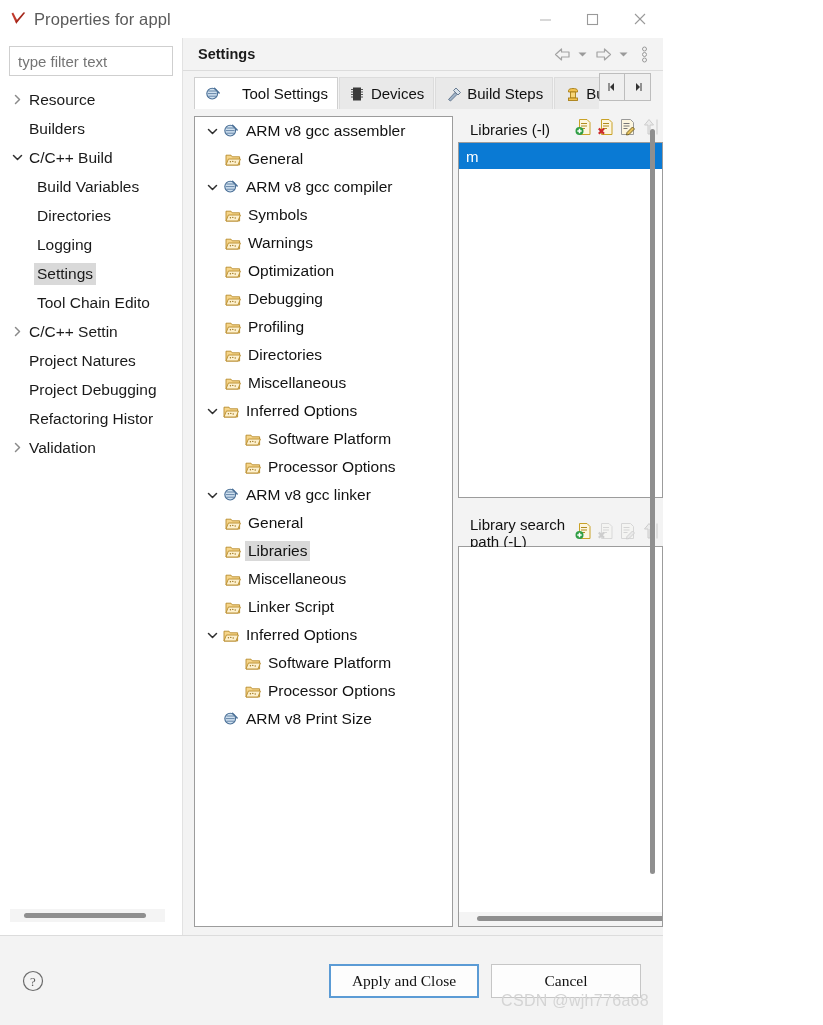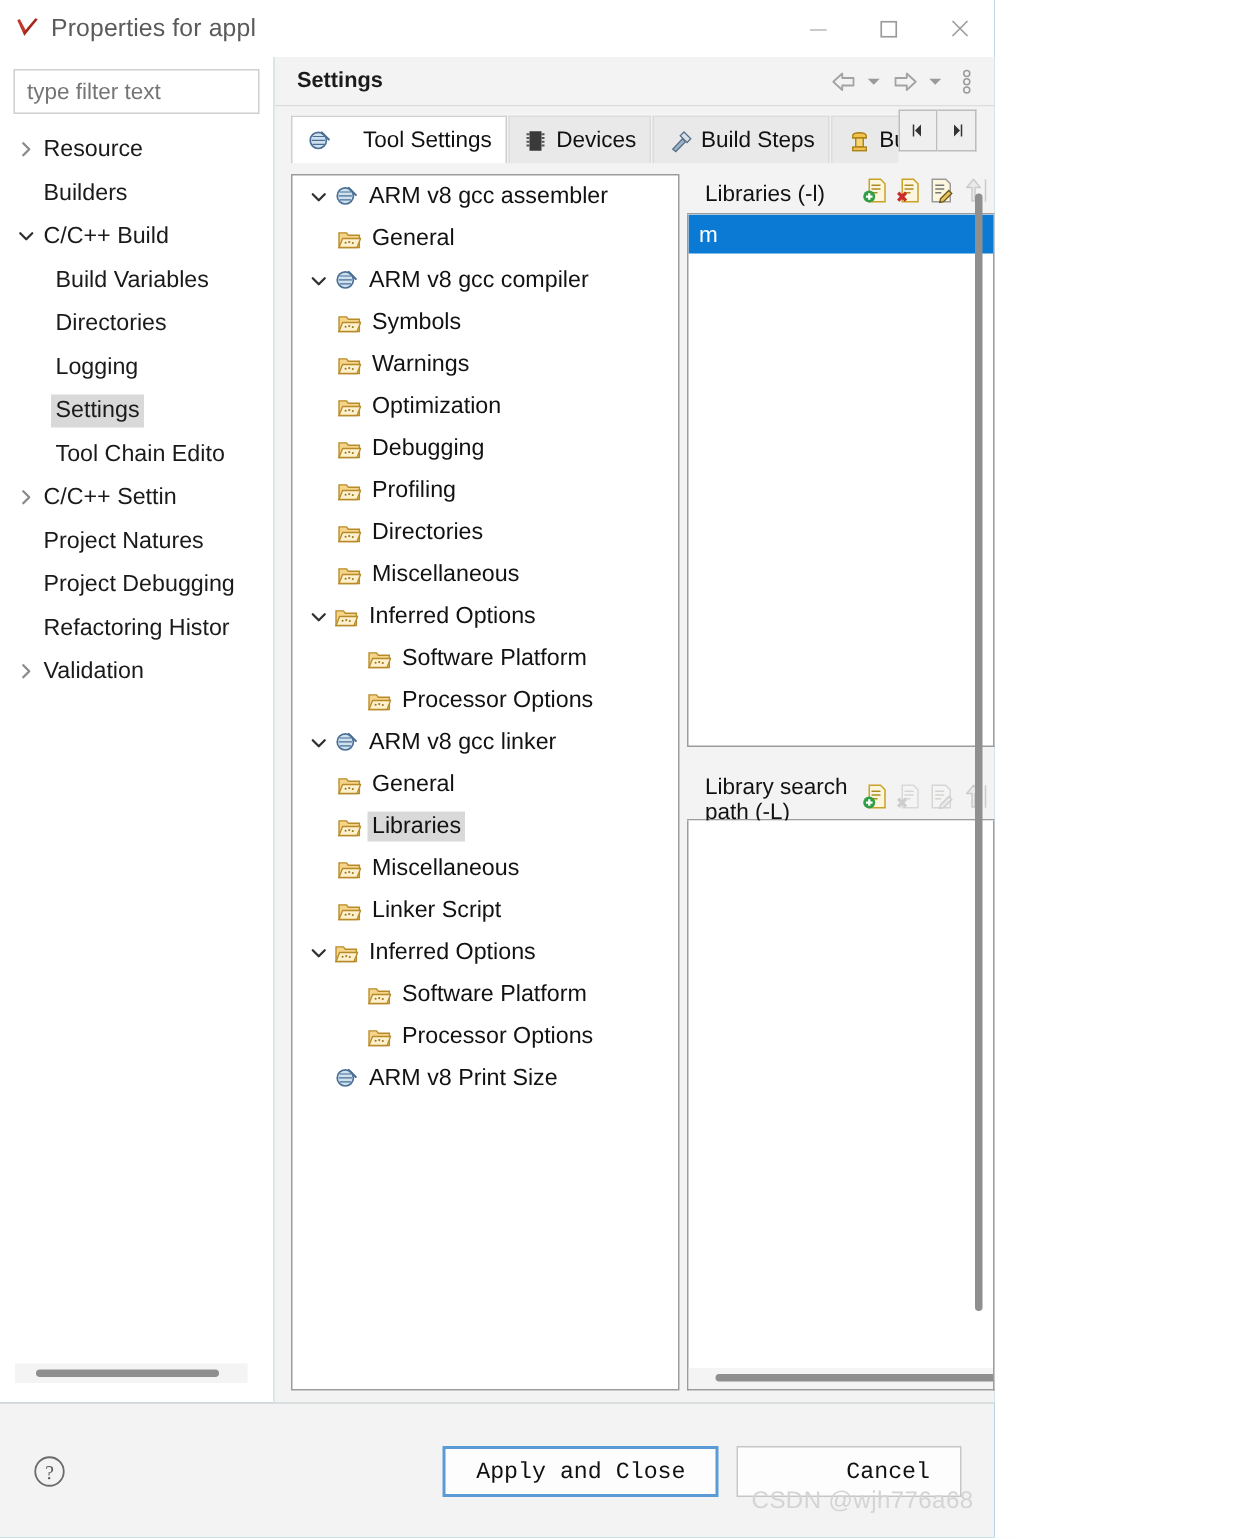--- a/index.html
+++ b/index.html
@@ -215,23 +215,23 @@
     border-top: 1px solid #dcdcdc;
     display: flex; align-items: center;
     padding: 0 22px 0 20px;
     position: relative;
   }
   .helpbtn { width: 26px; height: 26px; display: flex; align-items: center; justify-content: center; }
   .footer-actions { margin-left: auto; display: flex; gap: 12px; }
   .btn {
     height: 34px; min-width: 150px;
     background: #fdfdfd; border: 1px solid #c6c6c6;
-    font-family: Liberation Mono, monospace;
+    font-family: Liberation Serif, serif;
     font-size: 15.5px; color: #111;
-    cursor: pointer; padding: 0 20px; text-align: right;
+    cursor: pointer; padding: 0 20px;
   }
   .btn.default { border: 2px solid #5b9bd5; }
   .watermark {
     position: absolute; right: 14px; bottom: 15px;
     font-size: 16px; color: #d4d4d4; white-space: nowrap;
     letter-spacing: .3px;
   }
 </style>
 </head>
 <body>

